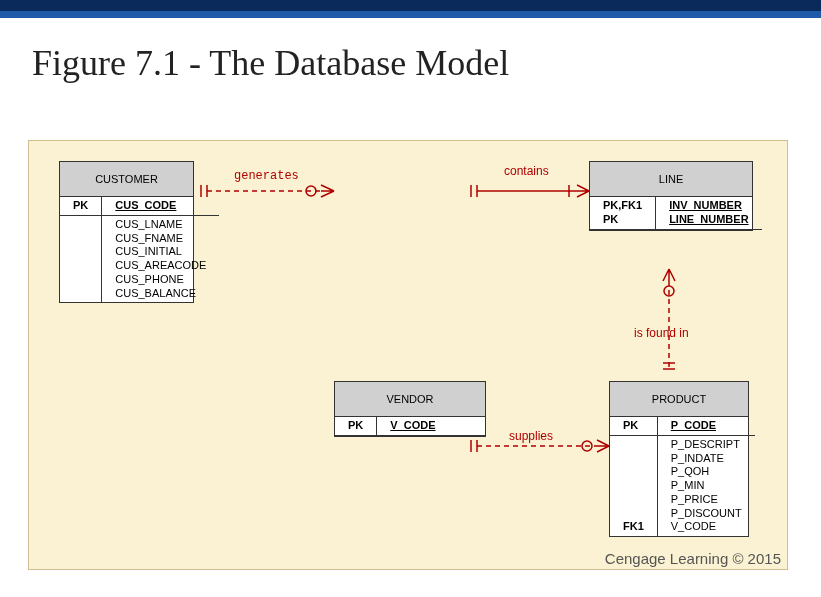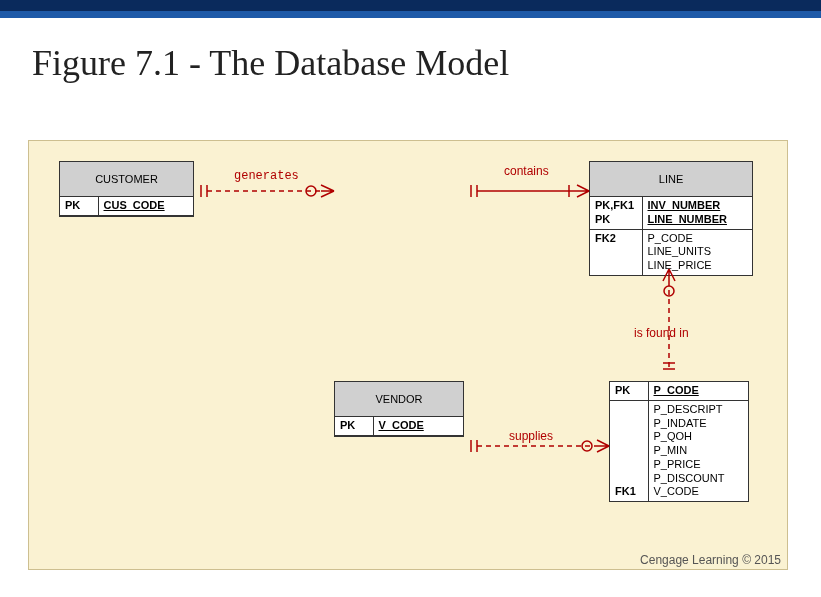--- a/index.html
+++ b/index.html
@@ -39,21 +39,21 @@
   }
   .entity .hdr {
     background: #d0d0d0;
     text-align: center;
     padding: 11px 0;
     font-size: 11px;
     border-bottom: 1px solid #333;
   }
   .entity table { border-collapse: collapse; width: 100%; }
   .entity td {
-    padding: 2px 5px;
+    padding: 2px 13px;
     vertical-align: top;
     font-size: 11px;
     line-height: 1.25;
   }
   .entity .keycol {
     border-right: 1px solid #333;
     font-weight: bold;
     width: 38px;
     white-space: nowrap;
   }
@@ -62,21 +62,21 @@
   .pk { text-decoration: underline; font-weight: bold; }
   .rel-label {
     position: absolute;
     color: #b00000;
     font-size: 12px;
   }
   .copyright {
     position: absolute;
     right: 6px;
     bottom: 2px;
-    font-size: 12px;
+    font-size: 15px;
     color: #555;
   }
   svg.overlay {
     position: absolute;
     left: 0; top: 0;
     width: 760px; height: 430px;
     pointer-events: none;
   }
   .dash { stroke: #b00000; stroke-width: 1.5; stroke-dasharray: 5 4; fill: none; }
   .solid { stroke: #b00000; stroke-width: 1.5; fill: none; }
@@ -91,64 +91,68 @@
 <div class="canvas">
 
   <div class="entity" style="left:30px; top:20px; width:135px;">
     <div class="hdr">CUSTOMER</div>
     <table>
       <tbody>
           <tr class="pkrow">
         <td class="keycol">PK</td>
         <td><span class="pk">CUS_CODE</span></td>
       </tr>
+      <tr>
+        <td class="keycol"></td>
+        <td>
+          <div>CUS_LNAME</div>
+          <div>CUS_FNAME</div>
+          <div>CUS_INITIAL</div>
+          <div>CUS_AREACODE</div>
+          <div>CUS_PHONE</div>
+          <div>CUS_BALANCE</div>
+        </td>
+      </tr>
     </tbody>
       </table>
   </div>
 
 
   <div class="entity" style="left:560px; top:20px; width:164px;">
     <div class="hdr">LINE</div>
     <table>
       <tbody>
           <tr class="pkrow">
         <td class="keycol wide">
           <div>PK,FK1</div>
           <div>PK</div>
         </td>
         <td>
           <div class="pk">INV_NUMBER</div>
           <div class="pk">LINE_NUMBER</div>
         </td>
       </tr>
-      <tr>
-        <td class="keycol wide">FK2</td>
-        <td>
-          <div>P_CODE</div>
-          <div>LINE_UNITS</div>
-          <div>LINE_PRICE</div>
-        </td>
-      </tr>
-    </tbody>
-      </table>
-  </div>
-
-  <div class="entity" style="left:305px; top:240px; width:130px;">
+    </tbody>
+      </table>
+  </div>
+
+  <div class="entity" style="left:305px; top:240px; width:152px;">
     <div class="hdr">VENDOR</div>
     <table>
       <tbody>
           <tr class="pkrow">
         <td class="keycol">PK</td>
         <td><span class="pk">V_CODE</span></td>
       </tr>
     </tbody>
       </table>
   </div>
 
   <div class="entity" style="left:580px; top:240px; width:140px;">
+    <div class="hdr">PRODUCT</div>
     <table>
       <tbody>
           <tr class="pkrow">
         <td class="keycol">PK</td>
         <td><span class="pk">P_CODE</span></td>
       </tr>
       <tr>
         <td class="keycol" style="vertical-align:bottom;">FK1</td>
         <td>
           <div>P_DESCRIPT</div>

